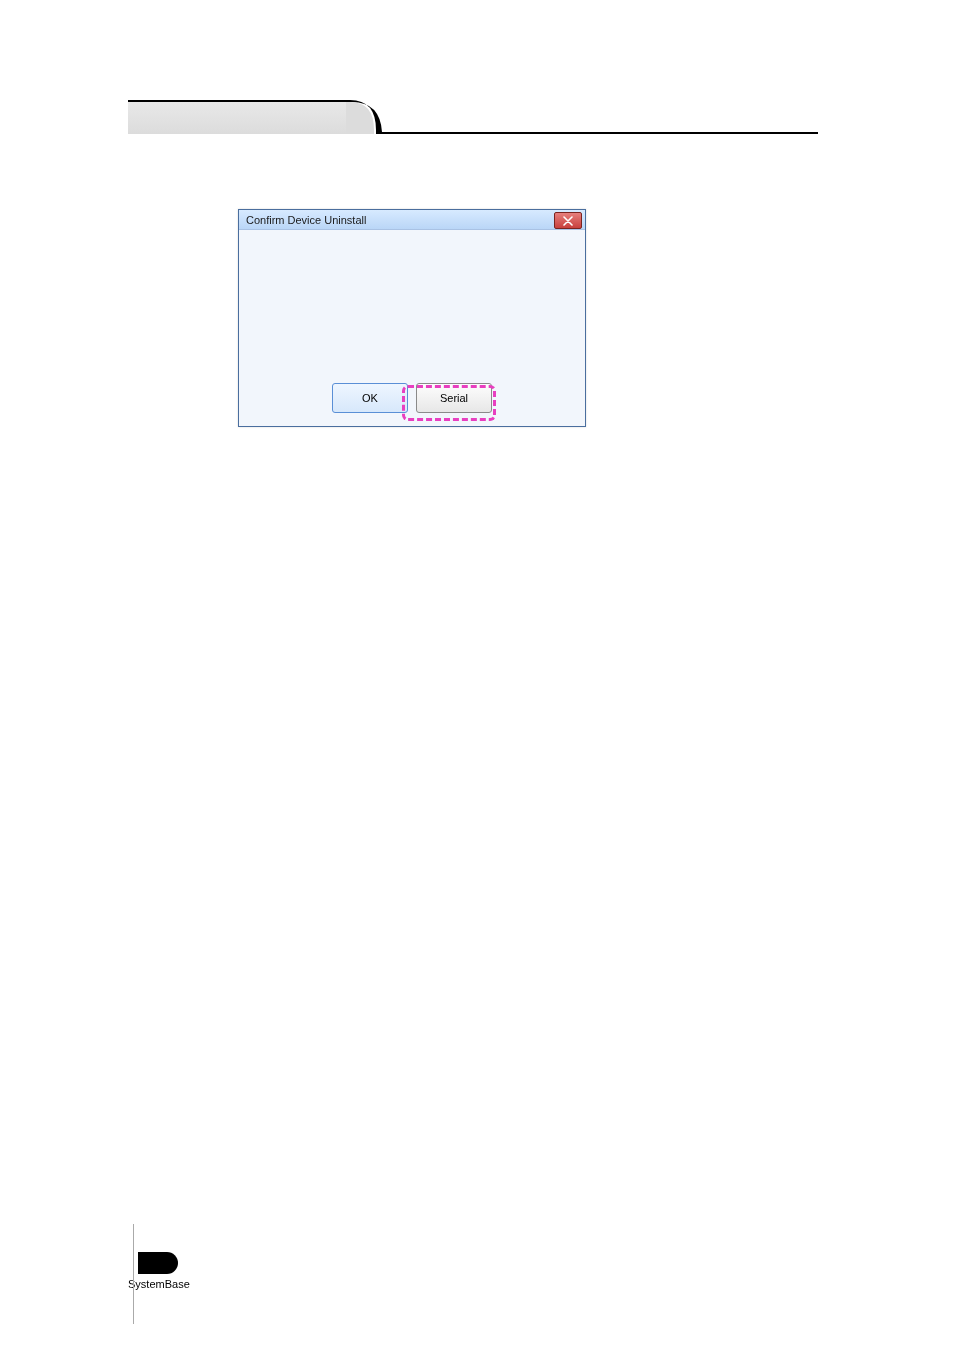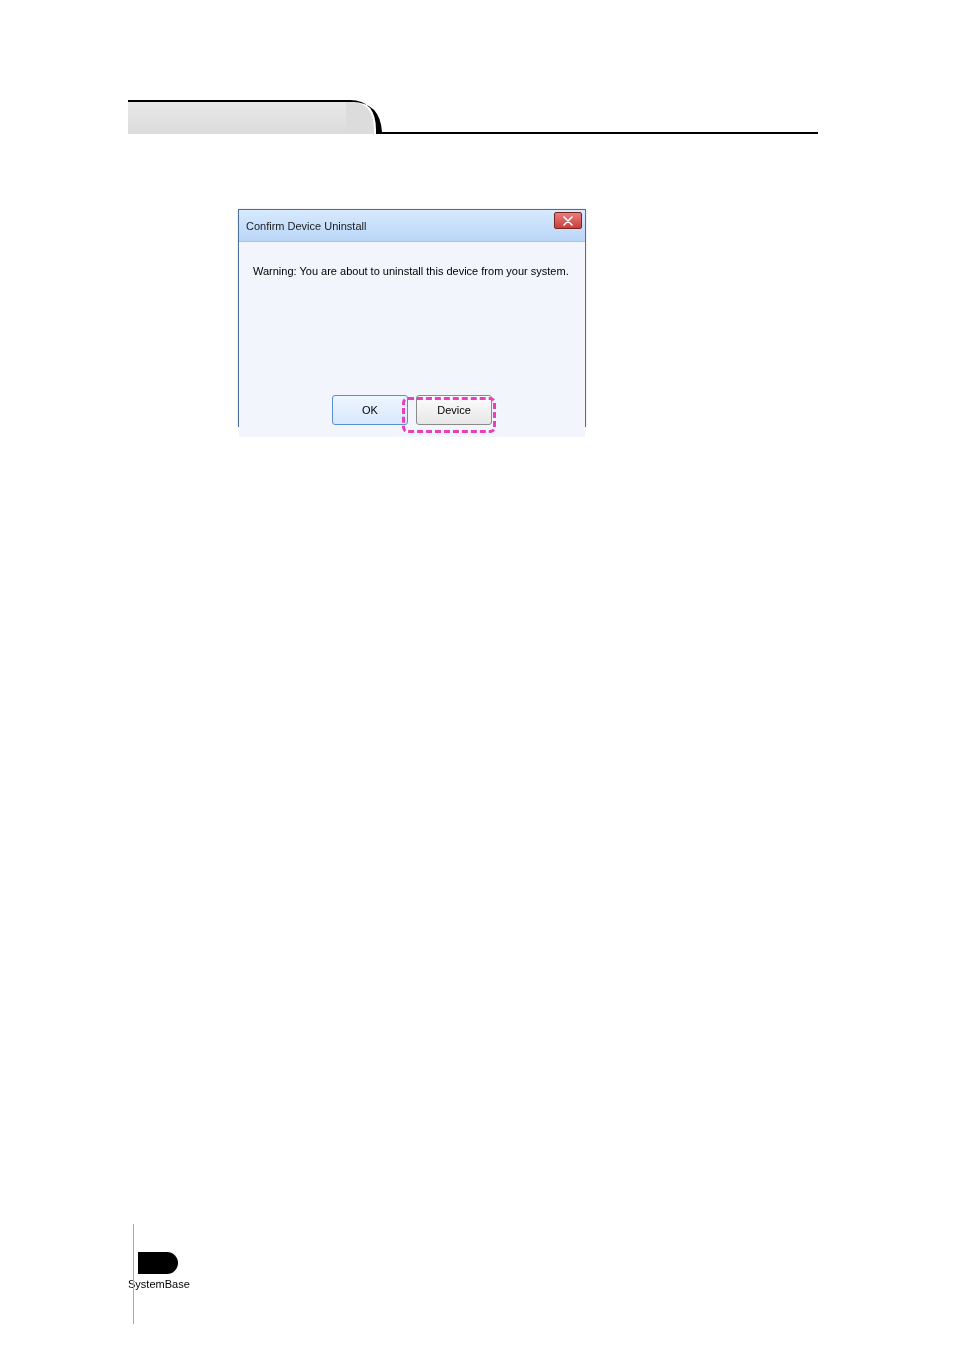--- a/index.html
+++ b/index.html
@@ -50,21 +50,21 @@
     position: absolute;
     top: 209px;
     left: 238px;
     width: 348px;
     height: 218px;
     border: 1px solid #4a6e9e;
     background: #f2f6fc;
     box-shadow: 0 0 2px rgba(0,0,0,0.15);
   }
   .dialog-titlebar {
-    height: 32px;
+    height: 20px;
     background: linear-gradient(to bottom,#d7eaff 0%,#bad6f7 100%);
     border-bottom: 1px solid #a9c2e4;
     position: relative;
     padding: 0 5px 0 7px;
     display: flex;
     align-items: center;
   }
   .dialog-title {
     font-size: 11px;
     color: #1a1a1a;
@@ -194,28 +194,27 @@
     <span class="dialog-title">Confirm Device Uninstall</span>
     <div class="close-btn">
       <span>
         <svg width="12" height="10" viewBox="0 0 12 10">
           <path d="M2 1 L10 9 M10 1 L2 9" stroke="#fff" stroke-width="1.6" stroke-linecap="round"></path>
         </svg>
       </span>
     </div>
   </div>
   <div class="dialog-body">
-    <div class="warning-text">Warning: You are about to uninstall this device from your system.</div>
 
     <div class="button-row">
       <div class="btn ok">
         <span>OK</span>
       </div>
       <div class="btn">
-        <span>Device</span>
+        <span>Serial</span>
       </div>
     </div>
 
     <div class="highlight" style="left:163px; bottom:4px; width:94px; height:36px;"></div>
   </div>
 </div>
 
 <div class="footer">
   <div class="vert-line"></div>
   <div class="logo"></div>

